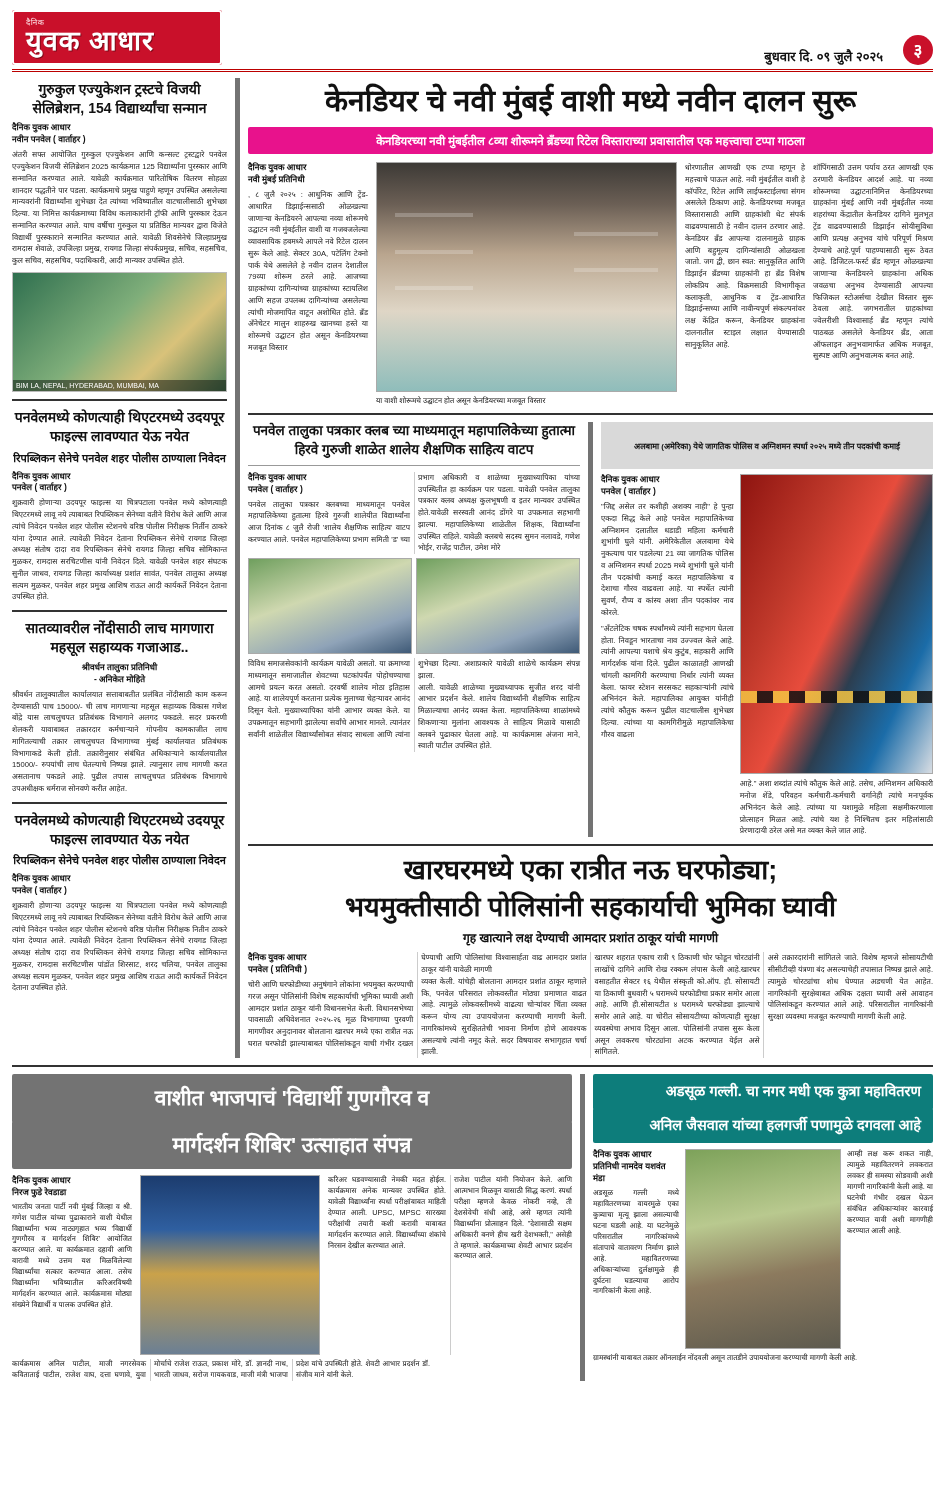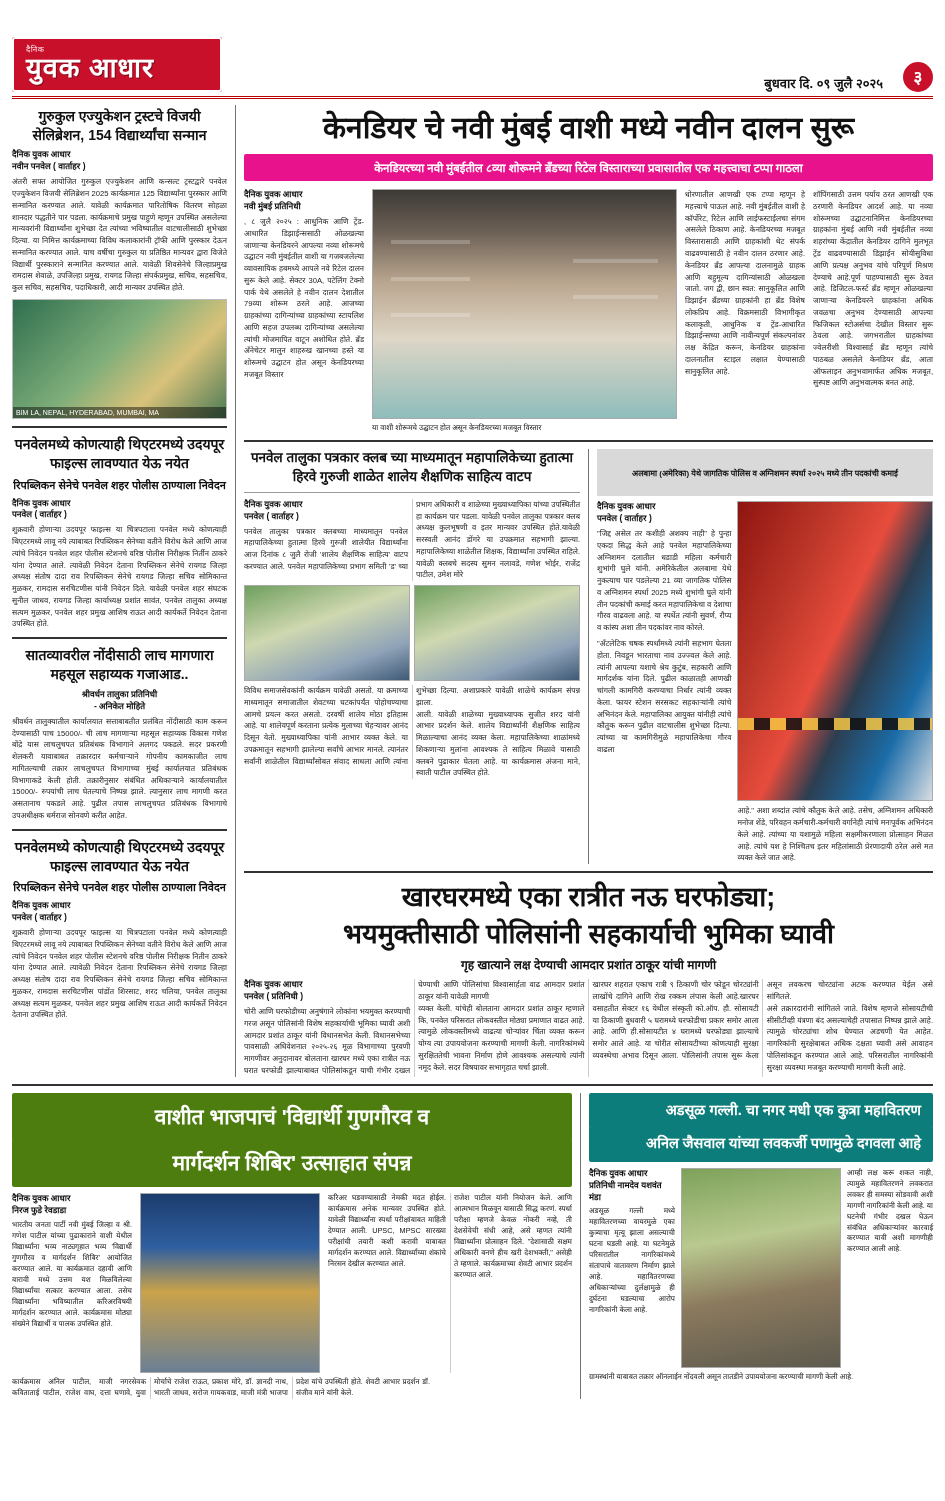--- a/index.html
+++ b/index.html
@@ -5,21 +5,21 @@
   * { box-sizing: border-box; }
   html, body { margin:0; padding:0; }
   body {
     width: 945px;
     height: 1501px;
     background: #ffffff;
     font-family: "Liberation Sans", sans-serif;
     color: #111;
     overflow: hidden;
   }
-  .page { width: 945px; height: 1122px; padding: 10px 12px; position: relative; margin-top: 27px; }
+  .page { width: 945px; height: 1122px; padding: 10px 12px; position: relative; }
 
   
   .masthead {
     display: flex; align-items: stretch; justify-content: space-between;
     border-bottom: 3px double #b00; padding-bottom: 4px; margin-bottom: 6px;
   }
   .logo-box {
     background: #c9102a; color: #fff; padding: 6px 14px 8px 14px;
     border-radius: 3px; position: relative; min-width: 210px;
     box-shadow: inset 0 0 0 2px #fff, inset 0 0 0 4px #c9102a;
@@ -31,21 +31,21 @@
   .page-num {
     width: 30px; height: 30px; border-radius: 50%; background: #c9102a; color: #fff;
     display: flex; align-items: center; justify-content: center; font-size: 17px; font-weight: bold;
   }
 
   
   .top-area { display: flex; gap: 8px; }
   .col-left { width: 215px; flex: none; }
   .col-main { flex: 1; }
 
-  .rule-v { border-left: 1px solid #737373; }
+  .rule-v { border-left: 5px solid #737373; }
   hr.sep { border: none; border-top: 1px solid #999; margin: 6px 0; }
   hr.sep-thick { border: none; border-top: 2px solid #333; margin: 7px 0; }
 
   .headline-left {
     font-size: 14px; font-weight: bold; text-align: center; line-height: 1.35; color: #111; margin: 2px 0 5px;
   }
   .byline { font-size: 8.5px; font-weight: bold; line-height: 1.4; margin-bottom: 3px; }
   .body-text {
     font-size: 7.6px; line-height: 1.55; text-align: justify; color: #1a1a1a;
     -webkit-hyphens: auto; hyphens: auto;
@@ -103,21 +103,21 @@
   .fire-stripe { position:absolute; left:0; right:0; height:12px; background: repeating-linear-gradient(90deg,#f5c542 0 16px,#111 16px 32px); bottom: 70px; opacity:.85;}
 
   
   .khargar-head {
     font-size: 27px; font-weight: bold; text-align: center; line-height: 1.3; margin: 6px 0 4px;
   }
   .khargar-sub { font-size: 12px; font-weight: bold; text-align: center; margin-bottom: 6px; }
 
   
   .banner-blue {
-    background: #4d7c0f; color: #fff; font-size: 21px; font-weight: bold; text-align: center;
+    background: #737373; color: #fff; font-size: 21px; font-weight: bold; text-align: center;
     line-height: 1.35; padding: 10px 8px; border-radius: 2px;
   }
   .banner-teal {
     background: #0d7d7b; color: #fff; font-size: 14.5px; font-weight: bold; text-align: right;
     line-height: 1.35; padding: 8px 12px; border-radius: 2px;
   }
   .img-stage {
     width: 100%; height: 180px; border: 1px solid #aaa; position: relative; overflow: hidden;
     background: linear-gradient(180deg,#1c3c6e 0%, #2f5fa0 30%, #caa24a 55%, #6b7f94 100%);
   }
@@ -290,21 +290,21 @@
           <div class="tiny">राजेश पाटील यांनी नियोजन केले. आणि आत्मभान मिळवून यासाठी सिद्ध करणं. स्पर्धा परीक्षा म्हणजे केवळ नोकरी नव्हे, ती देशसेवेची संधी आहे, असे म्हणत त्यांनी विद्यार्थ्यांना प्रोत्साहन दिले. "देशासाठी सक्षम अधिकारी बनणे हीच खरी देशभक्ती," असेही ते म्हणाले. कार्यक्रमाच्या शेवटी आभार प्रदर्शन करण्यात आले.</div>
         </div>
       </div>
       <div class="cols4" style="margin-top:4px">
         <div class="tiny">कार्यक्रमास अनिल पाटील, माजी नगरसेवक कविताताई पाटील, राजेश वाघ, दत्ता घणावे, युवा मोर्चाचे राजेश राऊत, प्रकाश मोरे, डॉ. ज्ञानदी नाथ, भारती जाधव, सरोज गायकवाड, माजी मंत्री भाजपा प्रदेश यांचे उपस्थिती होते. शेवटी आभार प्रदर्शन डॉ. संजीव माने यांनी केले.</div>
       </div>
     </div>
 
     <div class="bottom-right rule-v" style="padding-left:8px">
       <div class="banner-teal">अडसूळ गल्ली. चा नगर मधी एक कुत्रा महावितरण</div>
-      <div class="banner-teal" style="margin-top:-2px">अनिल जैसवाल यांच्या लवकर्जी पणामुळे दगवला आहे</div>
+      <div class="banner-teal" style="margin-top:-2px">अनिल जैसवाल यांच्या हलगर्जी पणामुळे दगवला आहे</div>
       <div style="display:flex;gap:6px;margin-top:6px">
         <div style="width:86px">
           <div class="byline" style="white-space:pre-line">दैनिक युवक आधार
 प्रतिनिधी नामदेव यशवंत मंडा</div>
           <div class="tiny">अडसूळ गल्ली मध्ये महावितरणच्या वायरमुळे एका कुत्र्याचा मृत्यू झाला असल्याची घटना घडली आहे. या घटनेमुळे परिसरातील नागरिकांमध्ये संतापाचे वातावरण निर्माण झाले आहे. महावितरणच्या अधिकाऱ्यांच्या दुर्लक्षामुळे ही दुर्घटना घडल्याचा आरोप नागरिकांनी केला आहे.</div>
         </div>
         <div style="flex:1">
           <div class="img-dog"></div>
         </div>
         <div style="width:86px">

